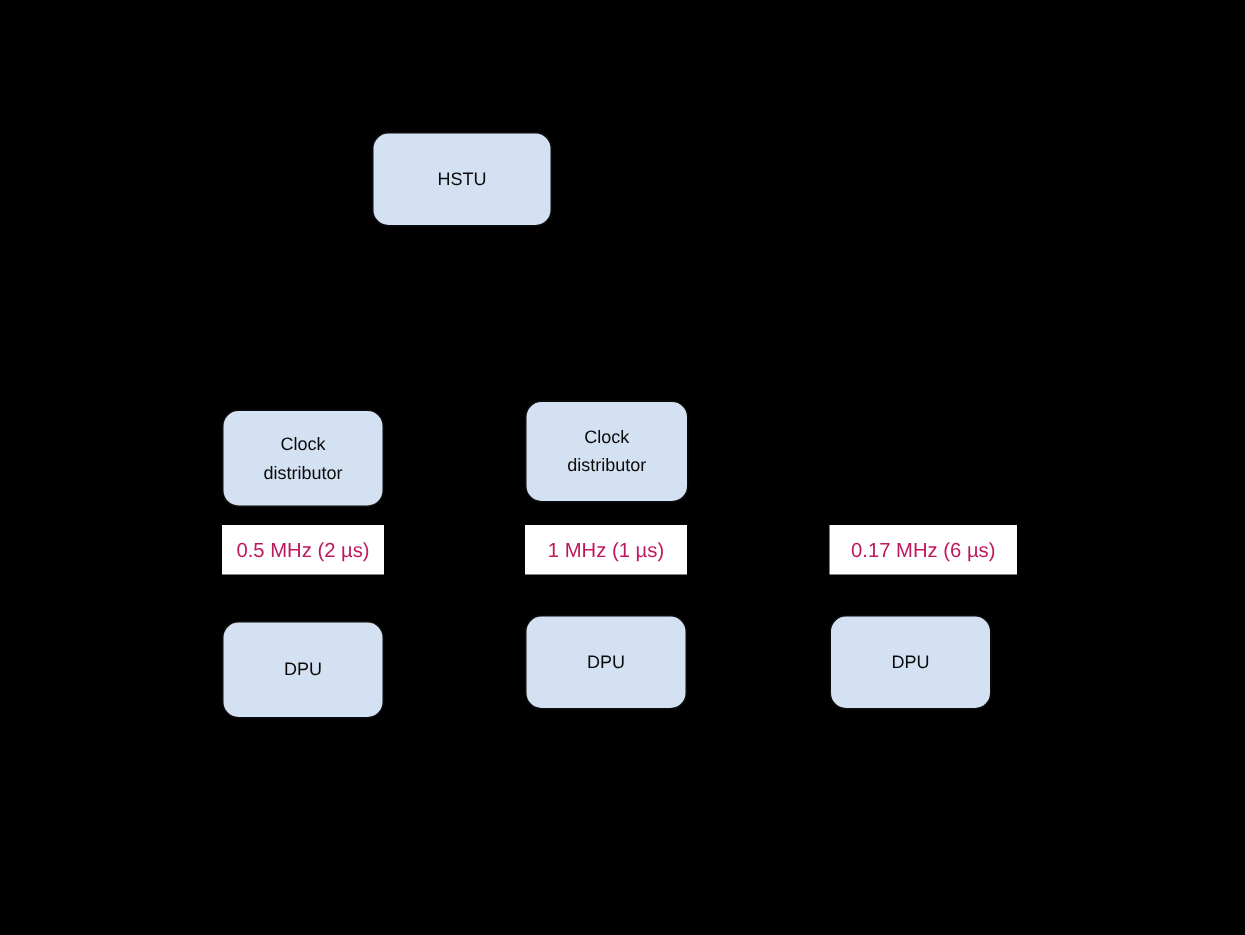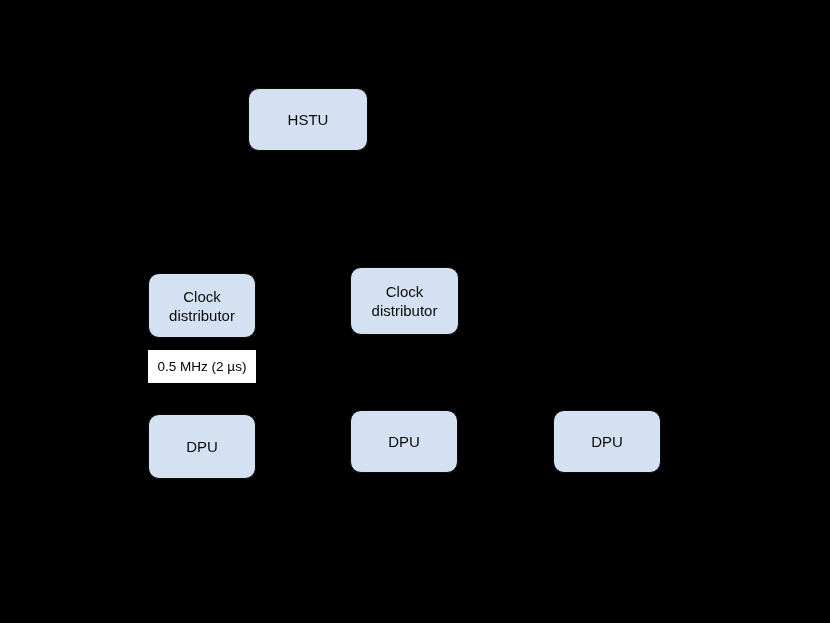--- a/index.html
+++ b/index.html
@@ -21,37 +21,37 @@
     position: absolute;
     box-sizing: border-box;
     background: #d4e1f2;
     border: 1px solid #0c0c0c;
     border-radius: 11px;
     display: flex;
     align-items: center;
     justify-content: center;
     text-align: center;
     color: #0a0a0a;
-    font-size: 15px;
+    font-size: 12px;
     line-height: 19px;
     font-family: "Liberation Sans", sans-serif;
   }
   .node-label {
     display: block;
     white-space: pre-line;
     padding: 0 4px;
   }
   .freq-label {
     position: absolute;
     box-sizing: border-box;
     background: #ffffff;
     display: flex;
     align-items: center;
     justify-content: center;
-    color: #000000;
+    color: #be185d;
     font-size: 13.5px;
     line-height: 16px;
     font-family: "Liberation Sans", sans-serif;
     white-space: nowrap;
   }
   .edge {
     position: absolute;
     background: #000000;
   }
   .edge-v {
@@ -107,21 +107,27 @@
   <div class="node" style="left:350px; top:267px; width:109px; height:68px;">
     <span class="node-label">Clock
 distributor</span>
   </div>
 
 
   <div class="freq-label" style="left:148px; top:350px; width:108px; height:33px;">
     <span>0.5 MHz (2 µs)</span>
   </div>
 
+  <div class="freq-label" style="left:350px; top:350px; width:108px; height:33px;">
+    <span>1 MHz (1 µs)</span>
+  </div>
 
+  <div class="freq-label" style="left:553px; top:350px; width:125px; height:33px;">
+    <span>0.17 MHz (6 µs)</span>
+  </div>
 
   <div class="node" style="left:148px; top:414px; width:108px; height:65px;">
     <span class="node-label">DPU</span>
   </div>
 
   <div class="node" style="left:350px; top:410px; width:108px; height:63px;">
     <span class="node-label">DPU</span>
   </div>
 
   <div class="node" style="left:553px; top:410px; width:108px; height:63px;">

